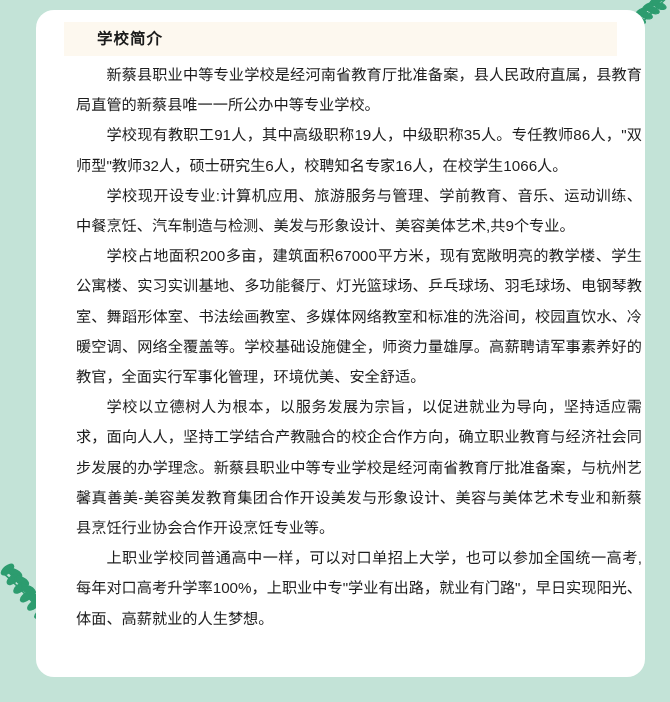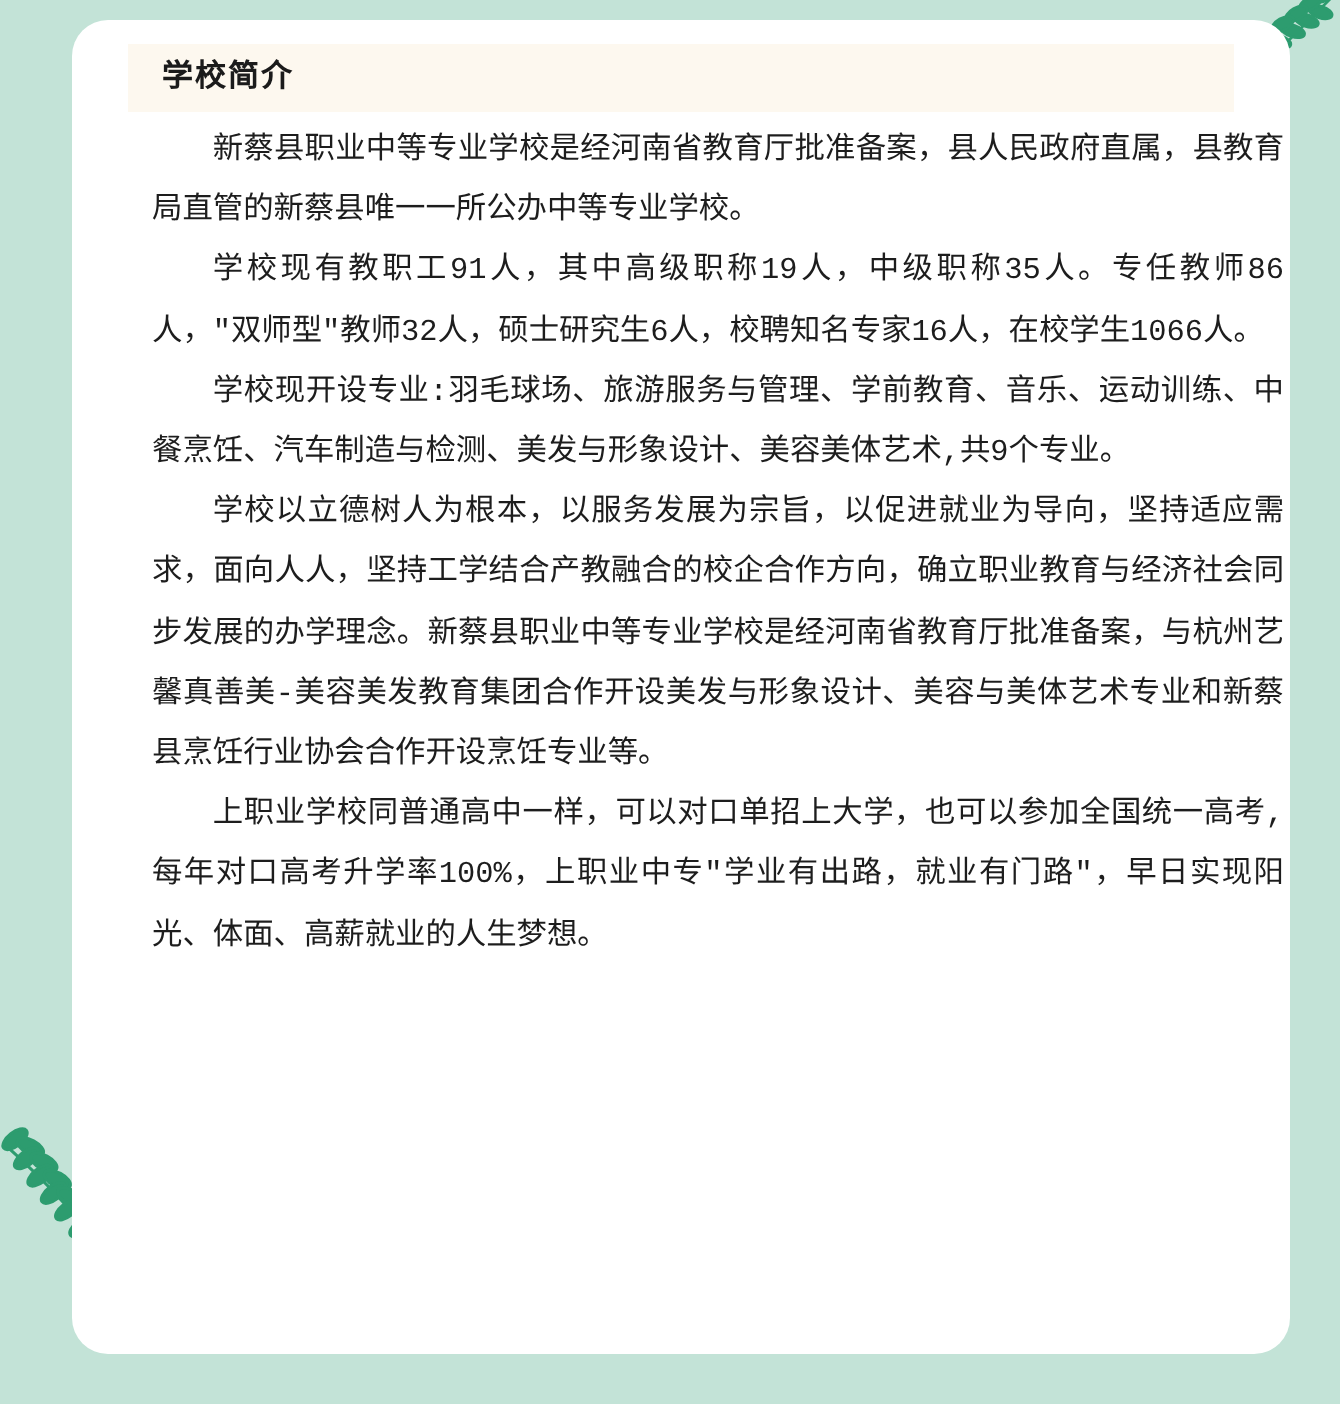--- a/index.html
+++ b/index.html
@@ -61,21 +61,21 @@
     left: 28px;
     top: 12px;
     width: 553px;
     height: 34px;
     background: #fdf8ef;
     box-sizing: border-box;
     display: flex;
     align-items: center;
   }
   .section-band .band-title {
-    margin-left: 17px;
+    margin-left: 33px;
     font-size: 15.5px;
     font-weight: bold;
     color: #1b1b1b;
     letter-spacing: 1px;
     line-height: 1;
     font-family: Liberation Sans, sans-serif;
   }
 
   
   #body-copy {
@@ -87,21 +87,21 @@
     padding: 0 14px 0 14px;
   }
   #body-copy p {
     margin: 0;
     font-size: 15.2px;
     line-height: 30.2px;
     color: #1d1d1d;
     text-align: justify;
     text-justify: inter-ideograph;
     text-indent: 2em;
-    font-family: Liberation Mono, monospace;
+    font-family: Liberation Sans, sans-serif;
     letter-spacing: 0px;
   }
 </style>
 </head>
 <body>
 
 <div id="page">
 
   <svg class="sprig sprig-top-right" viewBox="0 0 100 100">
     <g stroke="#2d9c6f" stroke-width="1.6" fill="#2d9c6f">
@@ -142,19 +142,20 @@
 
   <div id="card">
 
     <div class="section-band">
       <span class="band-title">学校简介</span>
     </div>
 
     <div id="body-copy">
       <p>新蔡县职业中等专业学校是经河南省教育厅批准备案，县人民政府直属，县教育局直管的新蔡县唯一一所公办中等专业学校。</p>
       <p>学校现有教职工91人，其中高级职称19人，中级职称35人。专任教师86人，"双师型"教师32人，硕士研究生6人，校聘知名专家16人，在校学生1066人。</p>
-      <p>学校现开设专业:羽毛球场、旅游服务与管理、学前教育、音乐、运动训练、中餐烹饪、汽车制造与检测、美发与形象设计、美容美体艺术,共9个专业。</p>
+      <p>学校现开设专业:计算机应用、旅游服务与管理、学前教育、音乐、运动训练、中餐烹饪、汽车制造与检测、美发与形象设计、美容美体艺术,共9个专业。</p>
+      <p>学校占地面积200多亩，建筑面积67000平方米，现有宽敞明亮的教学楼、学生公寓楼、实习实训基地、多功能餐厅、灯光篮球场、乒乓球场、羽毛球场、电钢琴教室、舞蹈形体室、书法绘画教室、多媒体网络教室和标准的洗浴间，校园直饮水、冷暖空调、网络全覆盖等。学校基础设施健全，师资力量雄厚。高薪聘请军事素养好的教官，全面实行军事化管理，环境优美、安全舒适。</p>
       <p>学校以立德树人为根本，以服务发展为宗旨，以促进就业为导向，坚持适应需求，面向人人，坚持工学结合产教融合的校企合作方向，确立职业教育与经济社会同步发展的办学理念。新蔡县职业中等专业学校是经河南省教育厅批准备案，与杭州艺馨真善美-美容美发教育集团合作开设美发与形象设计、美容与美体艺术专业和新蔡县烹饪行业协会合作开设烹饪专业等。</p>
       <p>上职业学校同普通高中一样，可以对口单招上大学，也可以参加全国统一高考,每年对口高考升学率100%，上职业中专"学业有出路，就业有门路"，早日实现阳光、体面、高薪就业的人生梦想。</p>
     </div>
 
   </div>
 </div>
 
 </body></html>

